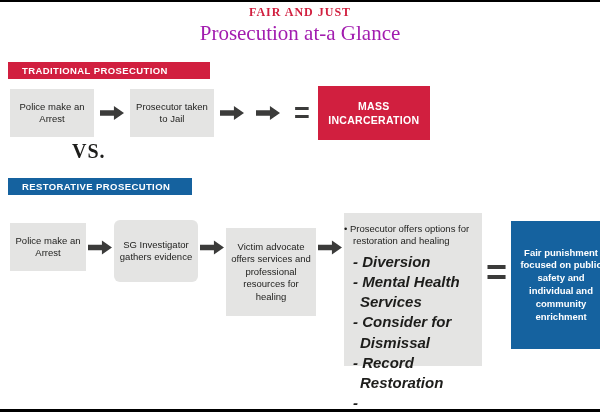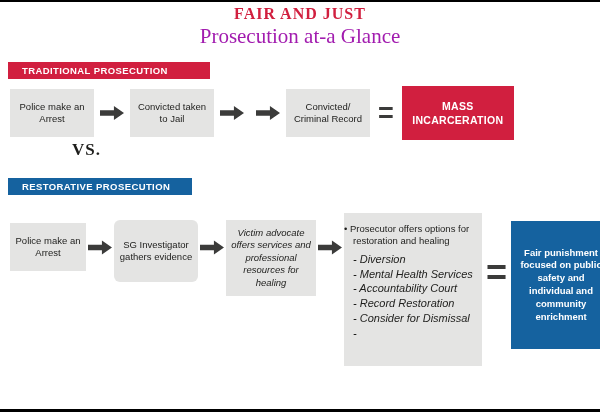--- a/index.html
+++ b/index.html
@@ -17,21 +17,21 @@
   }
   .page{position:relative;width:600px;height:412px;background:#fff;}
   .edge-bar{position:absolute;left:0;width:600px;background:#000;}
   .edge-top{top:0;height:2px;}
   .edge-bottom{bottom:0;height:3px;}
 
   .title-block{position:absolute;top:5px;left:0;width:600px;text-align:center;}
   .eyebrow{
     font-family:"Liberation Serif", serif;
     font-weight:bold;color:var(--red);
-    font-size:16px;letter-spacing:1px;
+    font-size:12px;letter-spacing:1px;
   }
   .main-title{
     font-family:"Liberation Serif", serif;
     color:#a21caf;font-size:21px;margin-top:1px;
   }
 
   .section-header{
     position:absolute;left:8px;height:17px;
     color:#fff;font-weight:bold;font-size:9.5px;letter-spacing:0.4px;
     display:flex;align-items:center;padding-left:14px;
@@ -69,61 +69,60 @@
     color:#fff;font-weight:bold;text-align:center;
     display:flex;align-items:center;justify-content:center;
     flex-shrink:0;line-height:1.35;
   }
   .result-red{background:var(--red);width:112px;height:54px;font-size:10.5px;letter-spacing:0.3px;padding:4px 10px;}
   .result-blue{background:var(--blue);width:100px;height:128px;font-size:9.5px;padding:6px 8px;margin-top:8px;}
 
   .vs{
     position:absolute;top:140px;left:72px;
     font-family:"Liberation Serif", serif;font-weight:bold;
-    font-size:17px;color:#1D1D1B;letter-spacing:1px;
+    font-size:20px;color:#1D1D1B;letter-spacing:1px;
   }
 
   .r-step1{width:76px;height:48px;margin-top:10px;}
   .r-step2{width:84px;height:62px;margin-top:7px;border-radius:6px;}
-  .r-step3{width:90px;height:76px;margin-top:7px;font-style:italic;}
+  .r-step3{width:90px;height:88px;margin-top:15px;}
 
   .options-box{
     background:var(--box-gray);color:#1D1D1B;
     width:138px;height:153px;flex-shrink:0;
     padding:10px 7px 6px 0;font-size:9.5px;line-height:1.3;
     text-align:left;
   }
   .options-lead{padding-left:9px;text-indent:-9px;margin-bottom:4px;}
   .options-item{
-    font-style:italic;font-size:11px;line-height:1.35;
-    padding-left:16px;text-indent:-7px;
+    font-style:italic;font-size:15px;line-height:1.35;
+    padding-left:16px;text-indent:-7px;font-weight:bold;
   }
 </style>
 </head>
 <body>
 
 <div class="page">
   <div class="edge-bar edge-top"></div>
 
   <div class="title-block">
     <div class="eyebrow">FAIR AND JUST</div>
     <div class="main-title">Prosecution at-a Glance</div>
   </div>
 
   <div class="section-header red">
     <span>TRADITIONAL PROSECUTION</span>
   </div>
 
   <div class="flow traditional">
     <div class="gray-box t-step">Police make an Arrest</div>
     <div class="arrow"></div>
-    <div class="gray-box t-step">Convicted taken to Jail</div>
+    <div class="gray-box t-step">Prosecutor taken to Jail</div>
     <div class="arrow"></div>
     <div class="arrow"></div>
-    <div class="gray-box t-step">Convicted/ Criminal Record</div>
     <div class="equals t">=</div>
     <div class="result-box result-red">MASS INCARCERATION</div>
   </div>
 
   <div class="vs">VS.</div>
 
   <div class="section-header blue">
     <span>RESTORATIVE PROSECUTION</span>
   </div>
 
@@ -131,23 +130,22 @@
     <div class="gray-box r-step1">Police make an Arrest</div>
     <div class="arrow"></div>
     <div class="gray-box r-step2">SG Investigator gathers evidence</div>
     <div class="arrow"></div>
     <div class="gray-box r-step3">Victim advocate offers services and professional resources for healing</div>
     <div class="arrow"></div>
     <div class="options-box">
       <div class="options-lead">• Prosecutor offers options for restoration and healing</div>
       <div class="options-item">- Diversion</div>
       <div class="options-item">- Mental Health Services</div>
-      <div class="options-item">- Accountability Court</div>
+      <div class="options-item">- Consider for Dismissal</div>
       <div class="options-item">- Record Restoration</div>
-      <div class="options-item">- Consider for Dismissal</div>
       <div class="options-item">-</div>
     </div>
     <div class="equals r">=</div>
     <div class="result-box result-blue">Fair punishment focused on public safety and individual and community enrichment</div>
   </div>
 
   <div class="edge-bar edge-bottom"></div>
 </div>
 
 </body></html>

